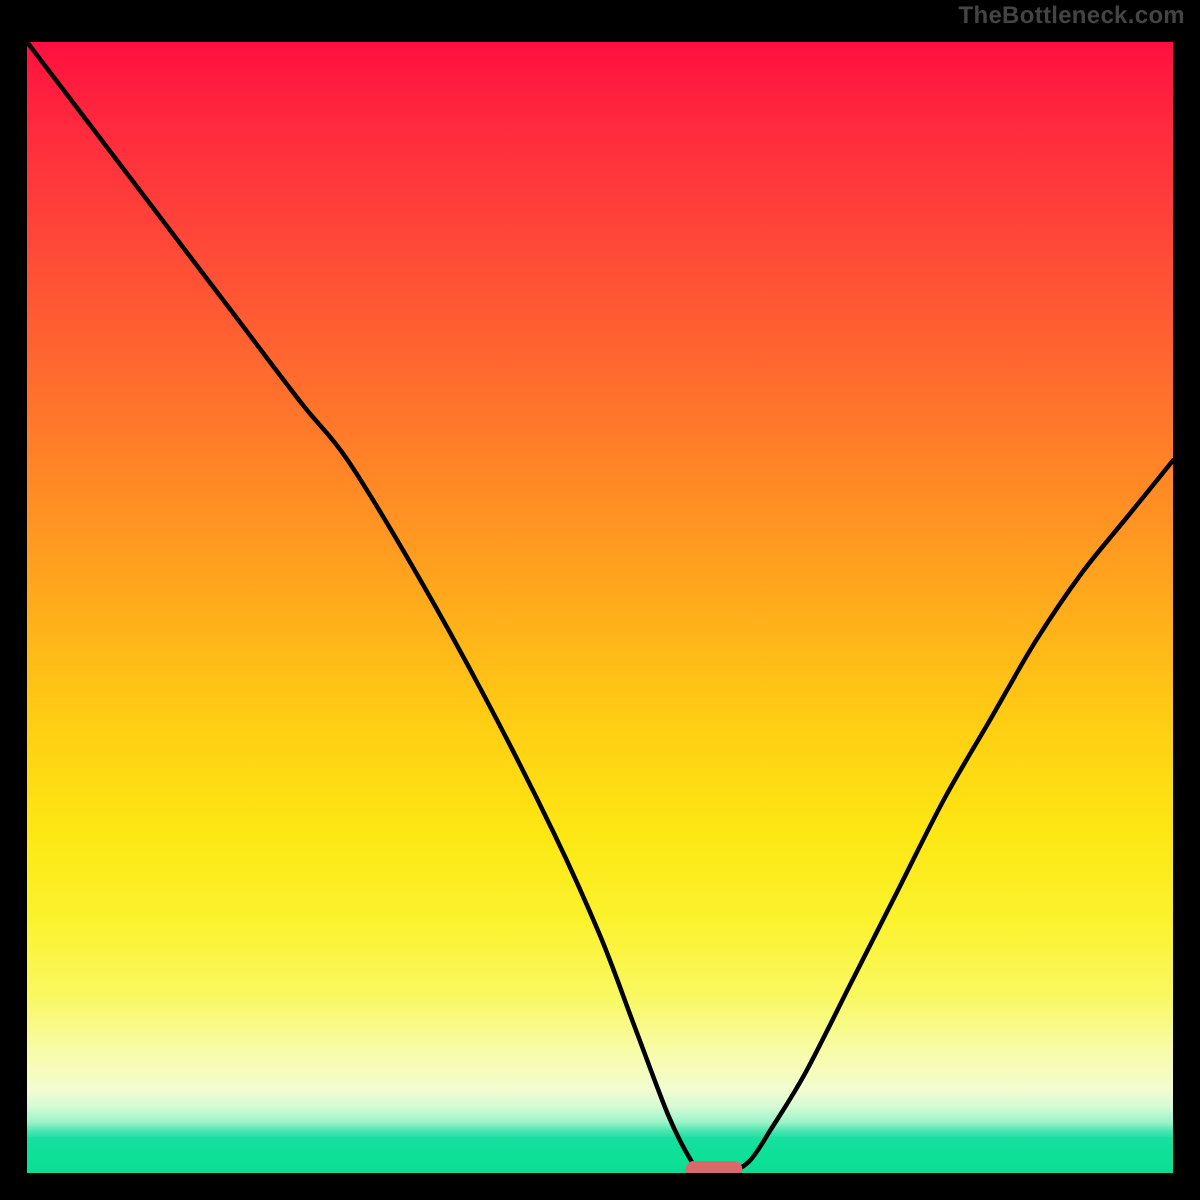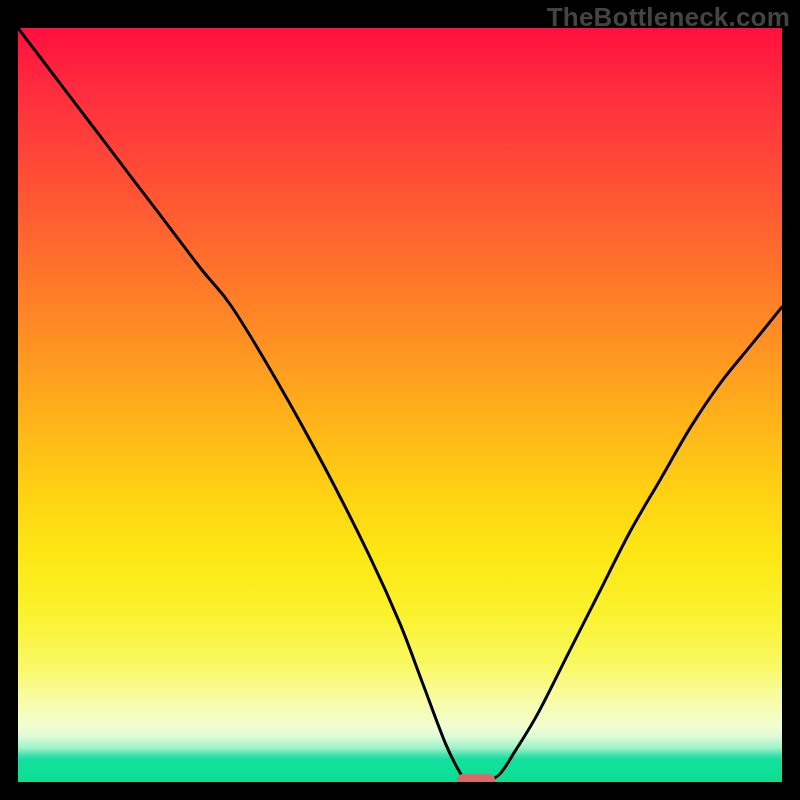--- a/index.html
+++ b/index.html
@@ -15,21 +15,21 @@
     position: relative;
     width: 800px;
     height: 800px;
     background: #000;
   }
   .watermark {
     position: absolute;
     top: 2px;
     right: 10px;
     color: #444;
-    font-size: 26px;
+    font-size: 16px;
     font-weight: 600;
     letter-spacing: 0.2px;
     z-index: 10;
   }
   .plot-area {
     position: absolute;
     left: 18px;
     top: 28px;
     width: 764px;
     height: 754px;

